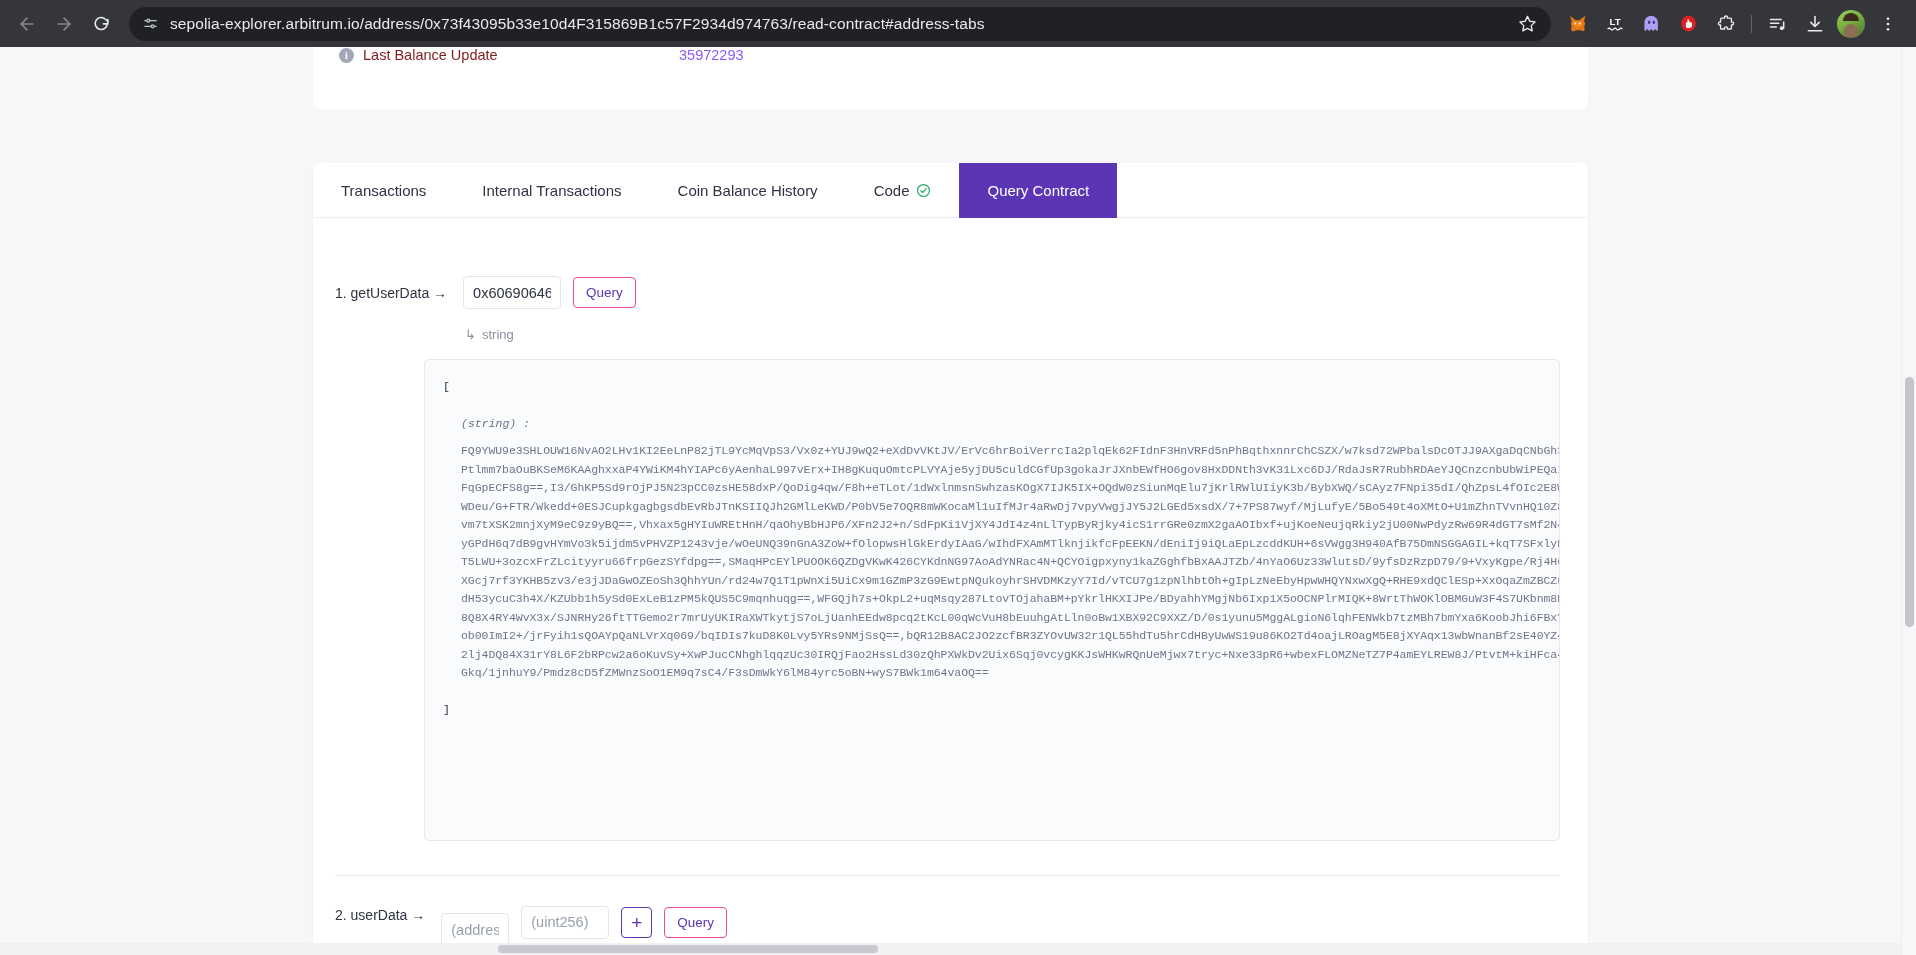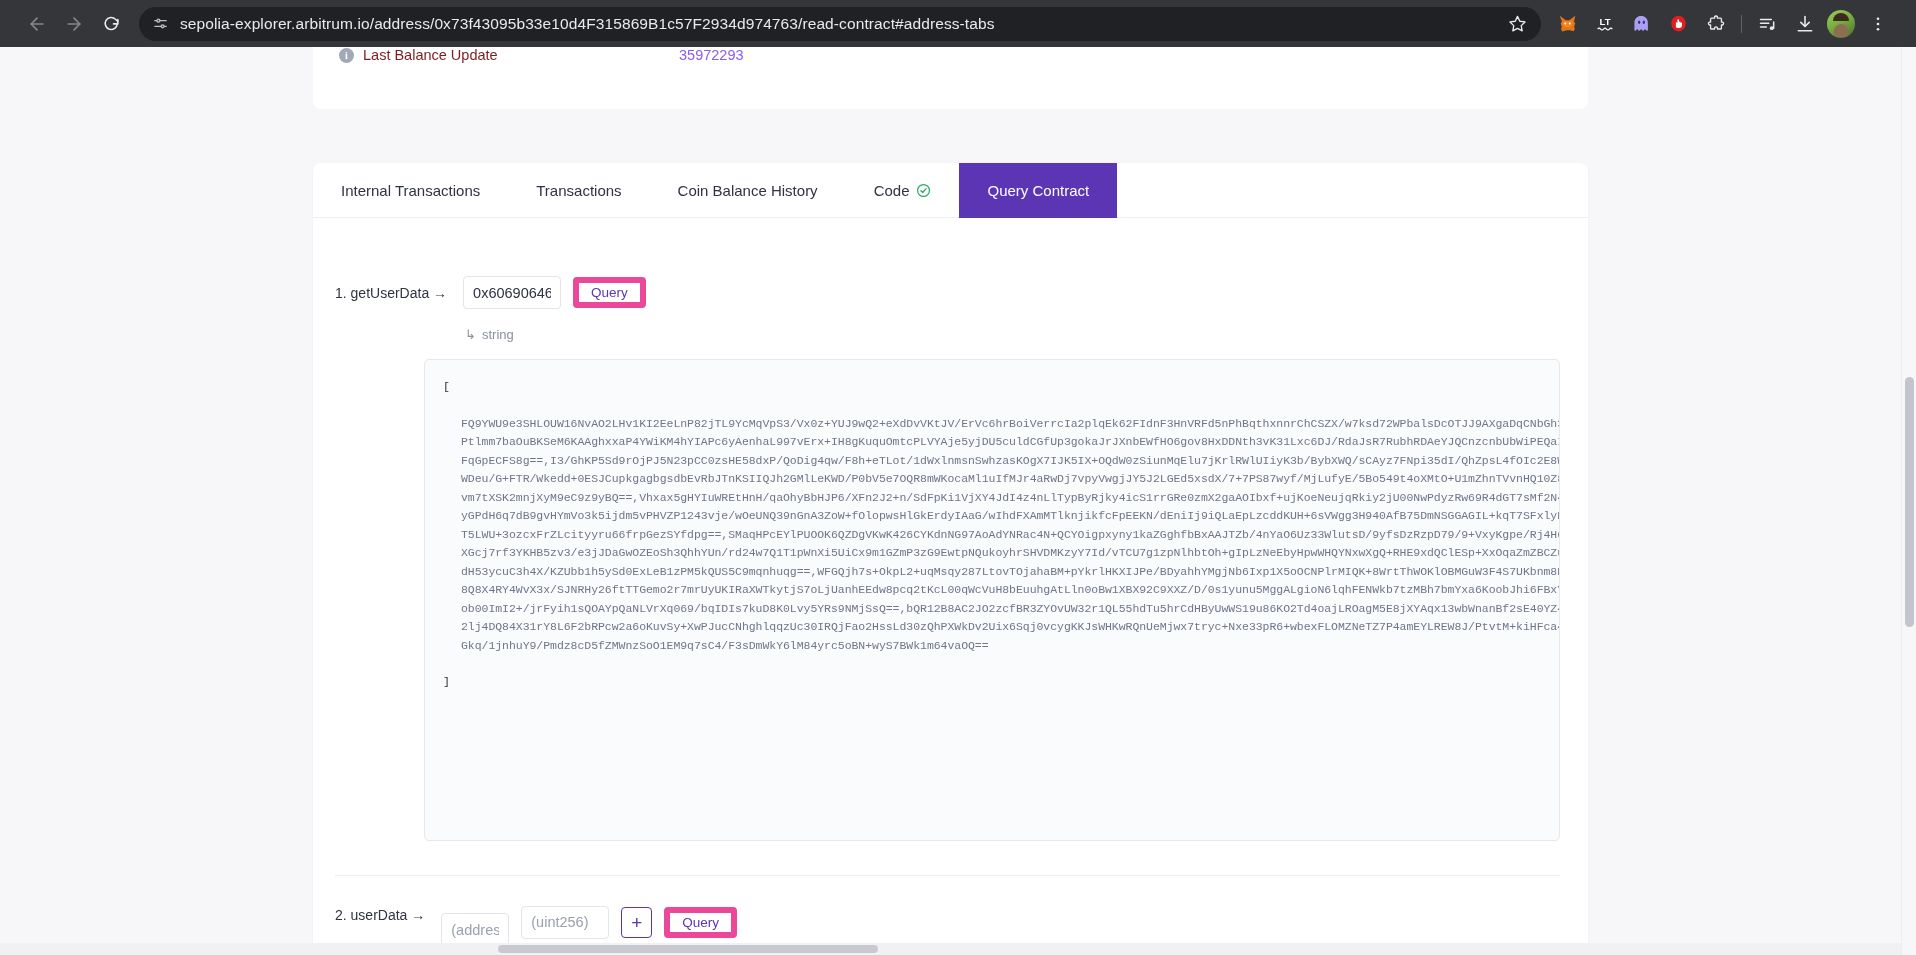--- a/index.html
+++ b/index.html
@@ -9,21 +9,21 @@
     font-family: "Liberation Sans", sans-serif;
     overflow: hidden;
   }
 
   
   #browser-chrome {
     position: absolute; top: 0; left: 0;
     width: 1916px; height: 47px;
     background: #35363a;
     display: flex; align-items: center;
-    padding: 0 20px;
+    padding: 0 10px;
     z-index: 50;
   }
   .nav-btn {
     width: 34px; height: 34px; border-radius: 50%;
     display: flex; align-items: center; justify-content: center;
     flex: 0 0 auto; margin-right: 3px;
   }
   .nav-btn svg { display: block; }
   .nav-btn.disabled svg { opacity: .45; }
 
@@ -170,21 +170,21 @@
     color: #2f3342;
     padding: 0 9px;
     font-family: "Liberation Sans", sans-serif;
     outline: none;
   }
   .fn-input::placeholder { color: #9aa0ae; }
   .btn-query {
     height: 31px;
     min-width: 55px;
     padding: 0 12px;
-    border: 6px solid #ec4899;
+    border: 1px solid #ec4899;
     border-radius: 4px;
     background: #fff;
     color: #5c35b4;
     font-size: 13.5px;
     font-family: "Liberation Sans", sans-serif;
     display: flex; align-items: center; justify-content: center;
   }
   .btn-plus {
     width: 31px; height: 31px;
     border: 1px solid #5c35b4;
@@ -366,24 +366,24 @@
       <span class="info-ico">i</span>
       <span class="bal-label">Last Balance Update</span>
       <span class="bal-value">35972293</span>
     </div>
   </div>
 
   <div id="main-card">
 
     <div id="tabs">
       <div class="tab">
+        <span>Transactions</span>
+      </div>
+      <div class="tab">
         <span>Internal Transactions</span>
-      </div>
-      <div class="tab">
-        <span>Transactions</span>
       </div>
       <div class="tab">
         <span>Coin Balance History</span>
       </div>
       <div class="tab">
         <span>Code</span>
         <span class="check-ico">
           <svg width="15" height="15" viewBox="0 0 24 24" fill="none" stroke="#2faa68" stroke-width="2" stroke-linecap="round" stroke-linejoin="round">
             <circle cx="12" cy="12" r="9.5"></circle>
               <polyline points="7.8 12.3 10.7 15.2 16.3 9"></polyline>
@@ -410,20 +410,21 @@
           </div>
           <div class="ret-type" style="margin-top:18px;margin-left:2px;">
             <span class="arrow-ret">↳</span>
             <span>string</span>
           </div>
         </div>
       </div>
 
       <div class="resp-panel" style="margin:17px 28px 0 111px; height:482px;">
         <div class="mono resp-bracket" style="margin-bottom:18px;">[</div>
+        <div class="mono resp-typelbl" style="margin-left:18px;margin-bottom:9px;">(string) :</div>
         <div style="margin-left:18px;">
           <div class="mono b64">FQ9YWU9e3SHLOUW16NvAO2LHv1KI2EeLnP82jTL9YcMqVpS3/Vx0z+YUJ9wQ2+eXdDvVKtJV/ErVc6hrBoiVerrcIa2plqEk62FIdnF3HnVRFd5nPhBqthxnnrChCSZX/w7ksd72WPbalsDcOTJJ9AXgaDqCNbGh3wfTh7</div>
           <div class="mono b64">Ptlmm7baOuBKSeM6KAAghxxaP4YWiKM4hYIAPc6yAenhaL997vErx+IH8gKuquOmtcPLVYAje5yjDU5culdCGfUp3gokaJrJXnbEWfHO6gov8HxDDNth3vK31Lxc6DJ/RdaJsR7RubhRDAeYJQCnzcnbUbWiPEQaI6x++k</div>
           <div class="mono b64">FqGpECFS8g==,I3/GhKP5Sd9rOjPJ5N23pCC0zsHE58dxP/QoDig4qw/F8h+eTLot/1dWxlnmsnSwhzasKOgX7IJK5IX+OQdW0zSiunMqElu7jKrlRWlUIiyK3b/BybXWQ/sCAyz7FNpi35dI/QhZpsL4fOIc2E8WBuFyy</div>
           <div class="mono b64">WDeu/G+FTR/Wkedd+0ESJCupkgagbgsdbEvRbJTnKSIIQJh2GMlLeKWD/P0bV5e7OQR8mWKocaMl1uIfMJr4aRwDj7vpyVwgjJY5J2LGEd5xsdX/7+7PS87wyf/MjLufyE/5Bo549t4oXMtO+U1mZhnTVvnHQ10Z81As5g</div>
           <div class="mono b64">vm7tXSK2mnjXyM9eC9z9yBQ==,Vhxax5gHYIuWREtHnH/qaOhyBbHJP6/XFn2J2+n/SdFpKi1VjXY4JdI4z4nLlTypByRjky4icS1rrGRe0zmX2gaAOIbxf+ujKoeNeujqRkiy2jU00NwPdyzRw69R4dGT7sMf2N4+Ipi</div>
           <div class="mono b64">yGPdH6q7dB9gvHYmVo3k5ijdm5vPHVZP1243vje/wOeUNQ39nGnA3ZoW+fOlopwsHlGkErdyIAaG/wIhdFXAmMTlknjikfcFpEEKN/dEniIj9iQLaEpLzcddKUH+6sVWgg3H940AfB75DmNSGGAGIL+kqT7SFxlyKXuFPm</div>
           <div class="mono b64">T5LWU+3ozcxFrZLcityyru66frpGezSYfdpg==,SMaqHPcEYlPUOOK6QZDgVKwK426CYKdnNG97AoAdYNRac4N+QCYOigpxyny1kaZGghfbBxAAJTZb/4nYaO6Uz33WlutsD/9yfsDzRzpD79/9+VxyKgpe/Rj4H6ROpxQ</div>
           <div class="mono b64">XGcj7rf3YKHB5zv3/e3jJDaGwOZEoSh3QhhYUn/rd24w7Q1T1pWnXi5UiCx9m1GZmP3zG9EwtpNQukoyhrSHVDMKzyY7Id/vTCU7g1zpNlhbtOh+gIpLzNeEbyHpwWHQYNxwXgQ+RHE9xdQClESp+XxOqaZmZBCZueNvji</div>
           <div class="mono b64">dH53ycuC3h4X/KZUbb1h5ySd0ExLeB1zPM5kQUS5C9mqnhuqg==,WFGQjh7s+OkpL2+uqMsqy287LtovTOjahaBM+pYkrlHKXIJPe/BDyahhYMgjNb6Ixp1X5oOCNPlrMIQK+8WrtThWOKlOBMGuW3F4S7UKbnm8Ey4NNy</div>

